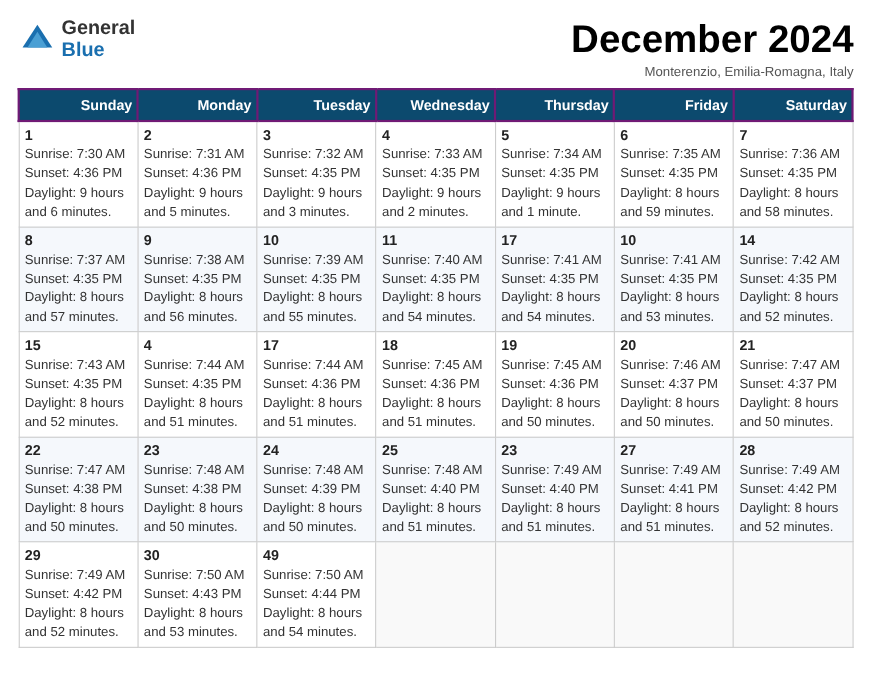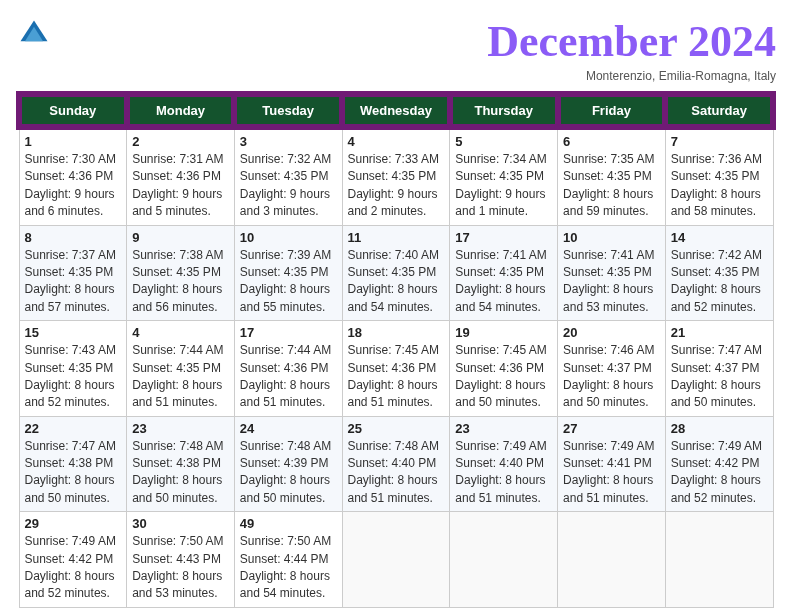--- a/index.html
+++ b/index.html
@@ -37,43 +37,42 @@
       color: #1a6faf;
     }
     .logo-icon {
       width: 36px;
       height: 36px;
     }
     .title-block {
       text-align: right;
     }
     .month-title {
-      font-size: 44px;
-      font-weight: bold;
-      color: #8b5cf6;
-      font-family: Liberation Serif, serif;
+      font-size: 35px;
+      font-weight: bold;
+      color: #000000;
     }
     .location {
       font-size: 12px;
       color: #555;
       margin-top: 2px;
     }
     .calendar {
       width: 100%;
       border-collapse: collapse;
       font-size: 11px;
     }
     .calendar th {
-      background: #14532d;
+      background: #0c4a6e;
       color: #fff;
       padding: 6px 4px;
-      text-align: center;
+      text-align: right;
       font-size: 13px;
       font-weight: bold;
-      border: 6px solid #701a75;
+      border: 2px solid #701a75;
     }
     .calendar td {
       border: 1px solid #ccc;
       vertical-align: top;
       padding: 4px 5px;
       width: 108px;
       min-height: 80px;
       background: #fff;
     }
     .calendar tr:nth-child(even) td {
@@ -97,20 +96,24 @@
   </style>
 </head>
 <body>
 
 <div class="header">
   <div class="logo">
     <svg class="logo-icon" viewBox="0 0 40 40">
       <polygon points="20,5 35,28 5,28" fill="#1a6faf"></polygon>
       <polygon points="20,12 30,28 10,28" fill="#4a9fd4"></polygon>
     </svg>
+    <div class="logo-text">
+      <span class="logo-general">General</span>
+      <span class="logo-blue">Blue</span>
+    </div>
   </div>
   <div class="title-block">
     <div class="month-title">December 2024</div>
     <div class="location">Monterenzio, Emilia-Romagna, Italy</div>
   </div>
 </div>
 
 <table class="calendar">
   <thead>
     <tr>

